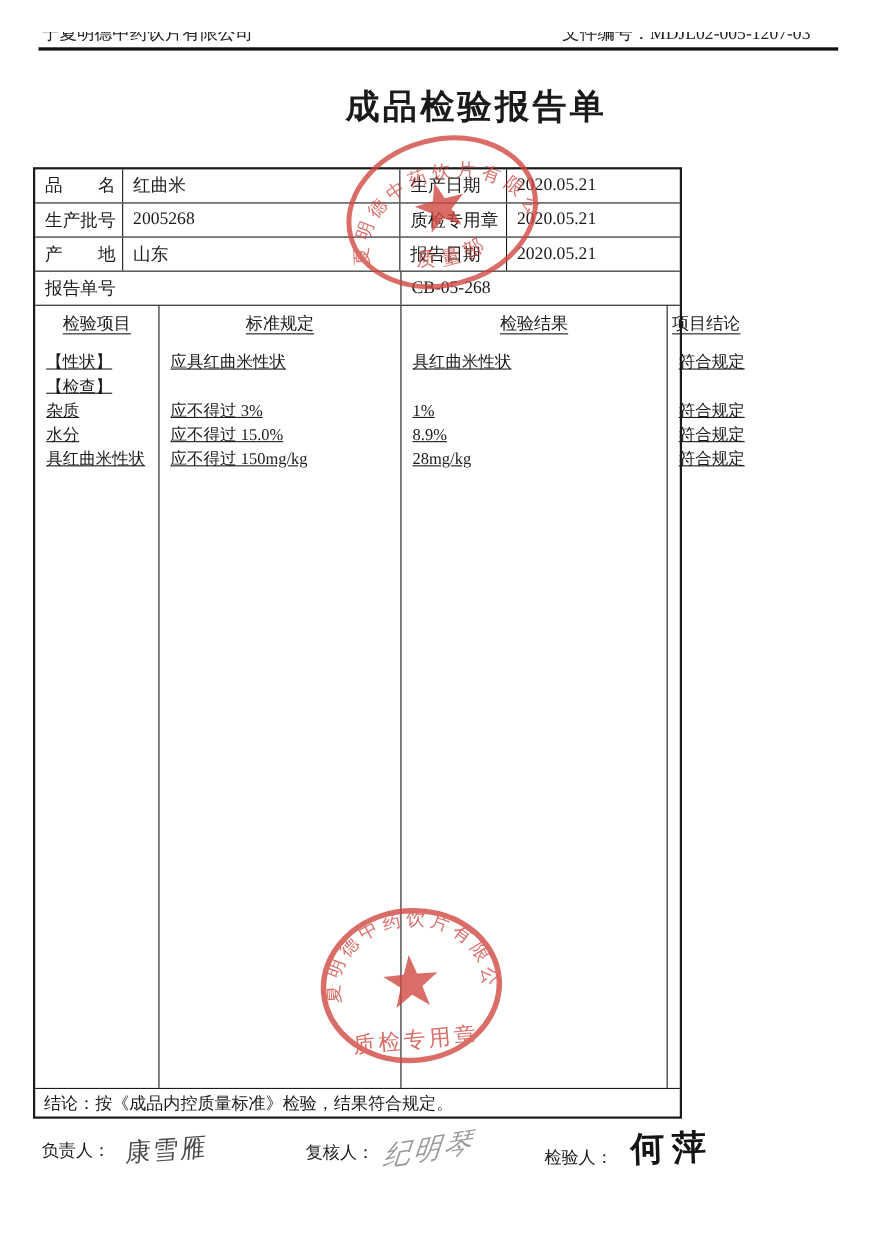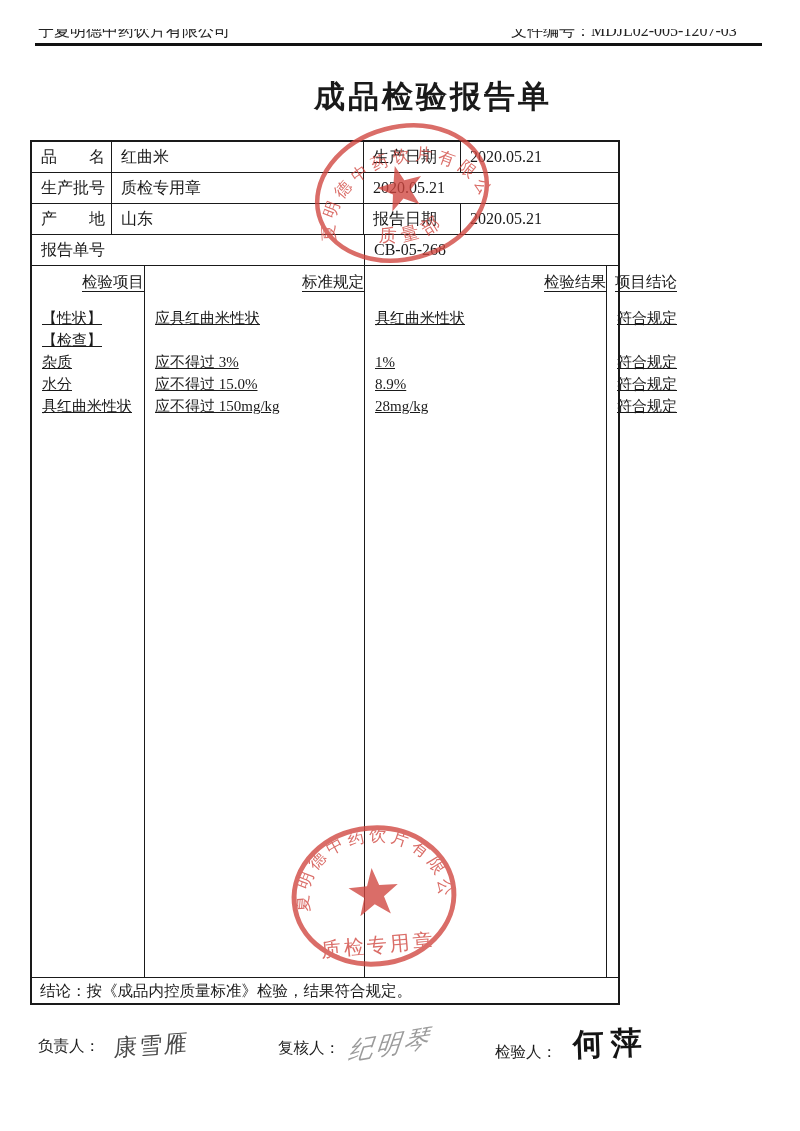--- a/index.html
+++ b/index.html
@@ -13,35 +13,35 @@
   .clip-header span { display:block; font-size:16px; line-height:18px; margin-top:-7px; white-space:nowrap; color:#222; }
   .clip-left  { left:38px;  width:300px; }
   .clip-right { left:511px; width:250px; }
   .header-rule { position:absolute; left:35px; top:43px; width:727px; height:3px; background:#111; }
 
   
   .title { position:absolute; top:76px; left:0; width:100%; margin:0; text-align:center;
            font-size:31px; font-weight:bold; letter-spacing:3px;padding-left:33px; }
 
   
-  .report-table { position:absolute; left:30px; top:140px; width:590px; height:865px;
+  .report-table { position:absolute; left:30px; top:152px; width:590px; height:865px;
                   border:2px solid #1a1a1a; box-sizing:border-box; background:transparent; }
   .info-row { display:grid; grid-template-columns:80px 252px 97px 1fr; height:31px;
               border-bottom:1px solid #1a1a1a; box-sizing:border-box; }
   .repno-row { display:grid; grid-template-columns:333px 1fr; height:31px;
                border-bottom:1px solid #1a1a1a; box-sizing:border-box; }
   .cell { display:flex; align-items:center; padding-left:9px; font-size:16px;
           border-right:1px solid #1a1a1a; white-space:nowrap; overflow:hidden; }
   .cell.last { border-right:none;font-family:Liberation Serif, serif; }
 
   .results-grid { display:grid; grid-template-columns:113px 220px 242px 1fr; height:712px;
                   border-bottom:1px solid #1a1a1a; box-sizing:border-box; }
   .rcol { border-right:1px solid #1a1a1a; box-sizing:border-box; }
   .rcol.last { border-right:none; }
-  .col-head { height:32px; display:flex; align-items:center; justify-content:flex-end;
+  .col-head { height:32px; display:flex; align-items:center; justify-content:center;
               font-size:15.5px; }
   .col-head span { text-decoration:underline; text-underline-offset:4px; }
   .col-body { padding:9px 0 0 10px;text-decoration:underline; }
   .line { height:22px; line-height:22px; font-size:15px; white-space:nowrap; }
 
   .conclusion-row { height:26px; display:flex; align-items:center; padding-left:8px;
                     font-size:15.5px; box-sizing:border-box; }
 
   
   .sig-area { position:absolute; left:0; top:1018px; width:800px; height:60px; }
@@ -81,20 +81,21 @@
   <div class="report-table">
 
     <div class="info-row">
       <div class="cell">品　　名</div>
       <div class="cell">红曲米</div>
       <div class="cell">生产日期</div>
       <div class="cell last">2020.05.21</div>
     </div>
     <div class="info-row">
       <div class="cell">生产批号</div>
+      <div class="cell">2005268</div>
       <div class="cell">质检专用章</div>
       <div class="cell last">2020.05.21</div>
     </div>
     <div class="info-row">
       <div class="cell">产　　地</div>
       <div class="cell">山东</div>
       <div class="cell">报告日期</div>
       <div class="cell last">2020.05.21</div>
     </div>
     <div class="repno-row">

